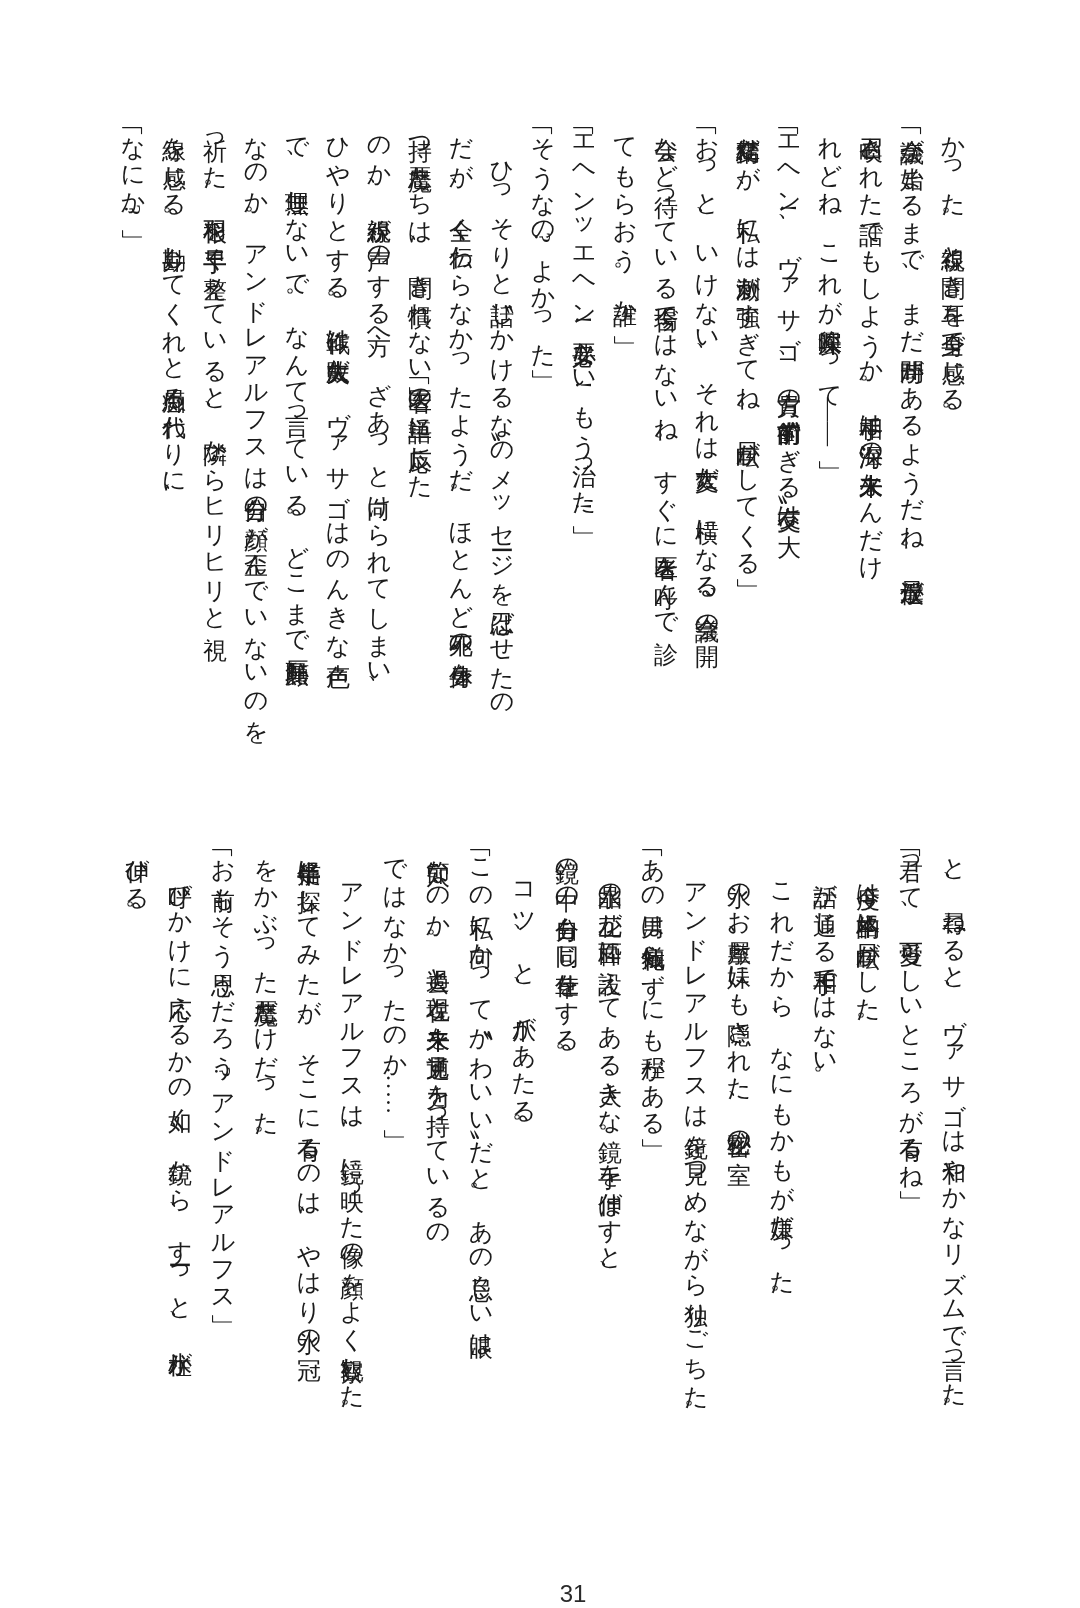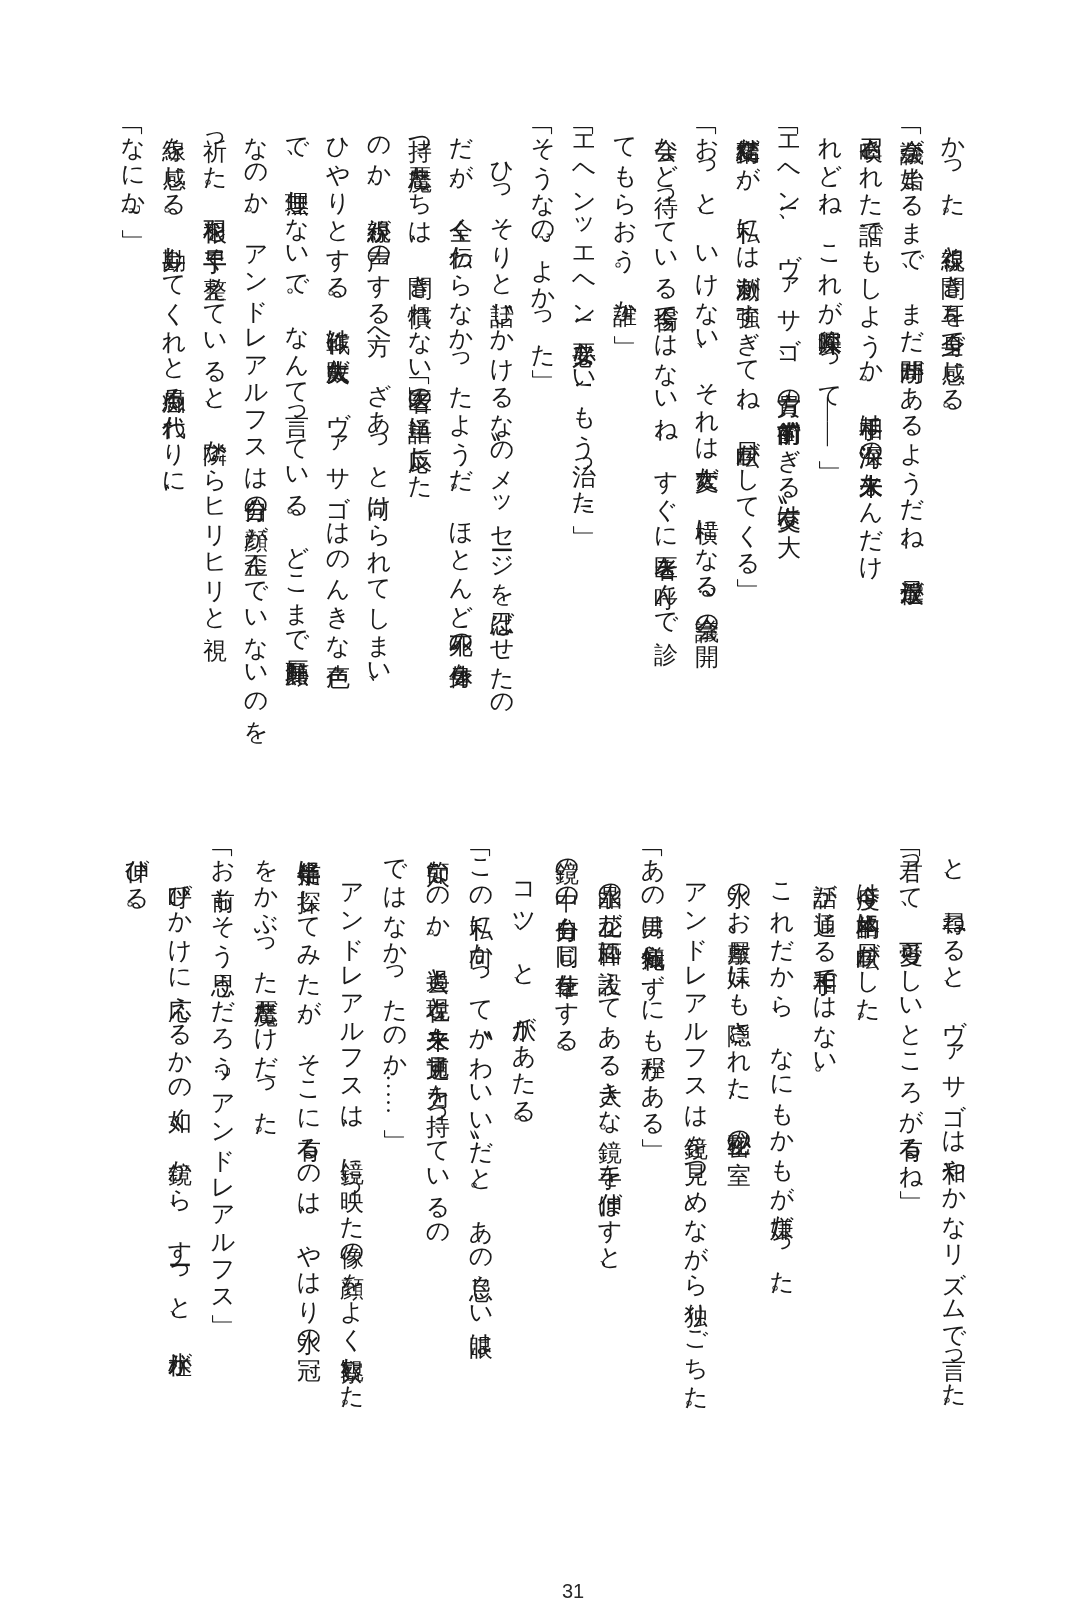--- a/index.html
+++ b/index.html
@@ -36,21 +36,21 @@
     right: 105px;
     height: 690px;
     line-height: 43px;
   }
   .page-number {
     position: absolute;
     top: 1580px;
     left: 573px;
     transform: translateX(-50%);
     font-family: "Liberation Sans", "DejaVu Sans", sans-serif;
-    font-size: 20px;
+    font-size: 24px;
     color: #2a2a2a;
   }
 </style>
 </head>
 <body>
 
 <div class="page">
   <div id="top-block" class="vblock">
       <p>かった。視線と聞き耳を全身で感じる。</p>
       <p>「会議が始まるまで、まだ時間があるようだね。最近僕が</p>

